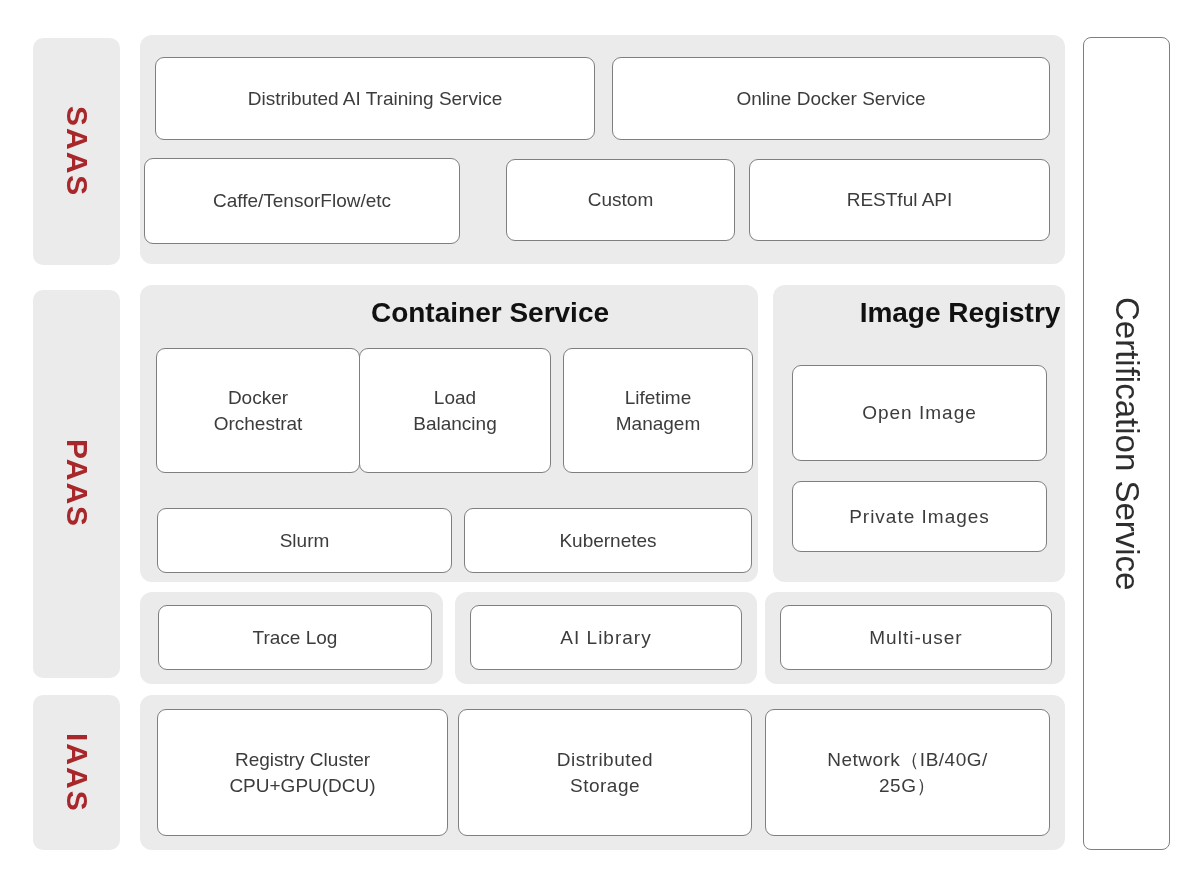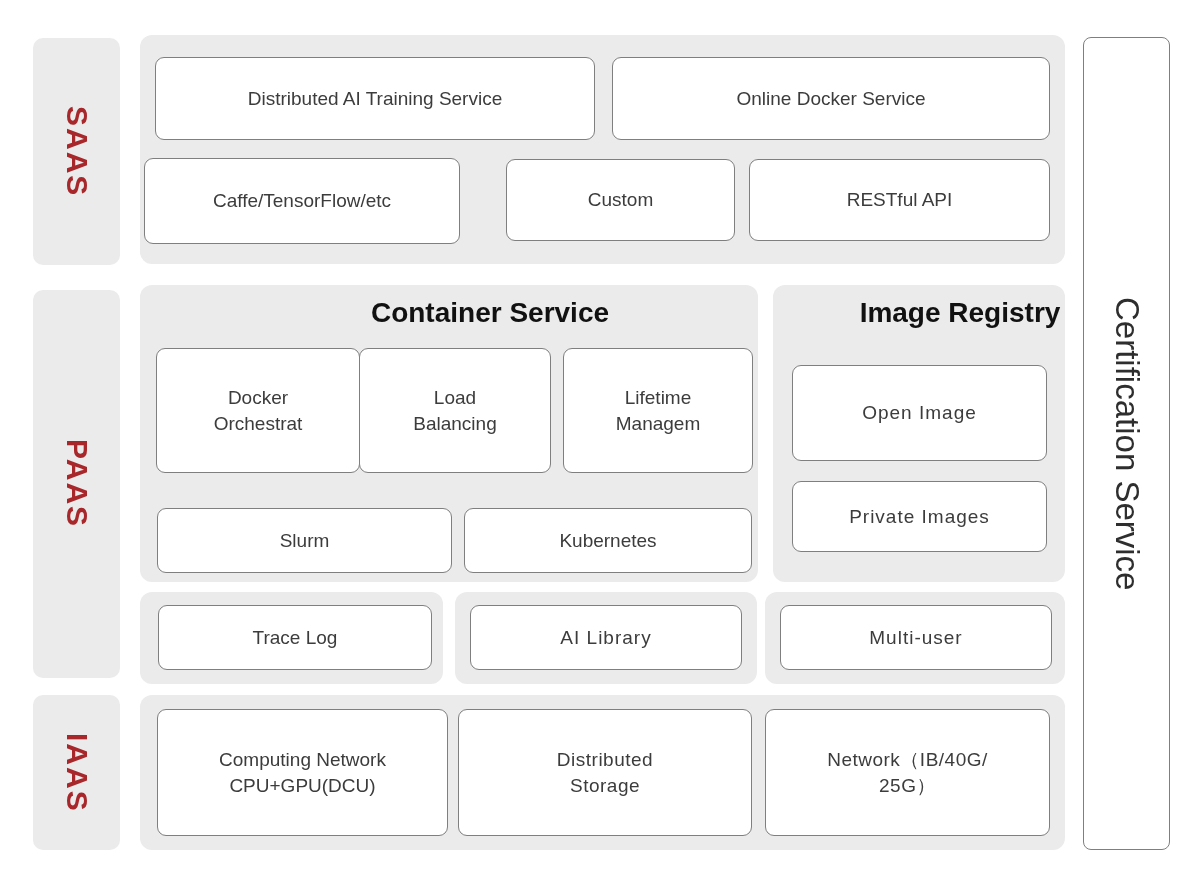--- a/index.html
+++ b/index.html
@@ -152,21 +152,21 @@
   <div class="wbox b-private">Private Images</div>
 
   <div class="panel p-trace"></div>
   <div class="wbox b-trace">Trace Log</div>
   <div class="panel p-ailib"></div>
   <div class="wbox b-ailib">AI Library</div>
   <div class="panel p-multi"></div>
   <div class="wbox b-multi">Multi-user</div>
 
   <div class="panel p-iaas"></div>
-  <div class="wbox b-cluster">Computing Network
+  <div class="wbox b-cluster">Registry Cluster
 CPU+GPU(DCU)</div>
   <div class="wbox b-storage">Distributed
 Storage</div>
   <div class="wbox b-network">Network（IB/40G/
 25G）</div>
 
   <div class="cert-box cert-pos">Certification Service</div>
 
 </div>
 

